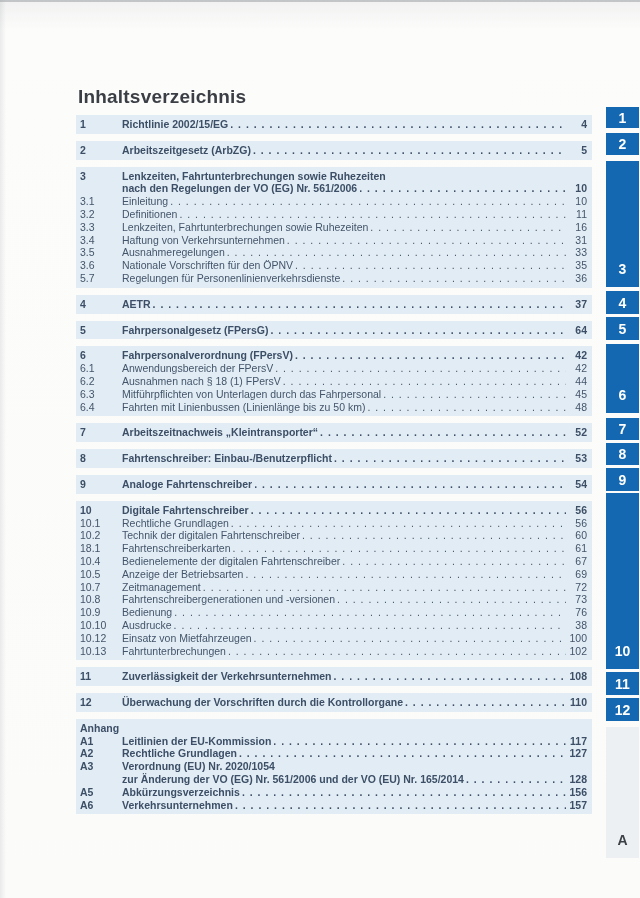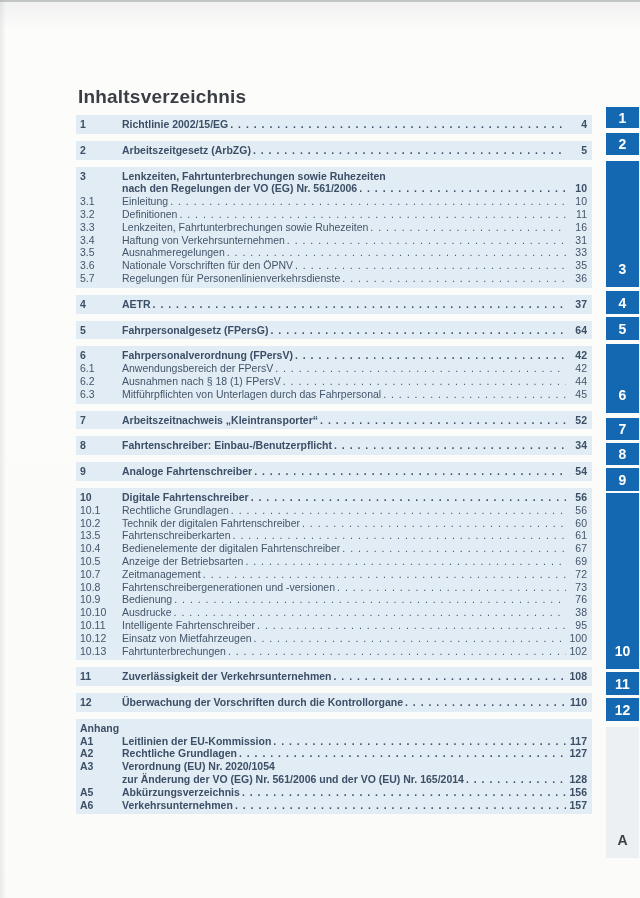--- a/index.html
+++ b/index.html
@@ -158,35 +158,41 @@
             <span class="txt">Ausnahmen nach § 18 (1) FPersV</span>
             <span class="dots"></span>
             <span class="pg">44</span>
           </div>
           <div class="row-line">
             <span class="num">6.3</span>
             <span class="txt">Mitführpflichten von Unterlagen durch das Fahrpersonal</span>
             <span class="dots"></span>
             <span class="pg">45</span>
           </div>
+          <div class="row-line">
+            <span class="num">6.4</span>
+            <span class="txt">Fahrten mit Linienbussen (Linienlänge bis zu 50 km)</span>
+            <span class="dots"></span>
+            <span class="pg">48</span>
+          </div>
         </div>
         <div class="band">
           <div class="row-line bold">
             <span class="num">7</span>
             <span class="txt">Arbeitszeitnachweis „Kleintransporter“</span>
             <span class="dots"></span>
             <span class="pg">52</span>
           </div>
         </div>
         <div class="band">
           <div class="row-line bold">
             <span class="num">8</span>
             <span class="txt">Fahrtenschreiber: Einbau-/Benutzerpflicht</span>
             <span class="dots"></span>
-            <span class="pg">34</span>
+            <span class="pg">53</span>
           </div>
         </div>
         <div class="band">
           <div class="row-line bold">
             <span class="num">9</span>
             <span class="txt">Analoge Fahrtenschreiber</span>
             <span class="dots"></span>
             <span class="pg">54</span>
           </div>
         </div>
@@ -203,21 +209,21 @@
             <span class="dots"></span>
             <span class="pg">56</span>
           </div>
           <div class="row-line">
             <span class="num">10.2</span>
             <span class="txt">Technik der digitalen Fahrtenschreiber</span>
             <span class="dots"></span>
             <span class="pg">60</span>
           </div>
           <div class="row-line">
-            <span class="num">13.5</span>
+            <span class="num">18.1</span>
             <span class="txt">Fahrtenschreiberkarten</span>
             <span class="dots"></span>
             <span class="pg">61</span>
           </div>
           <div class="row-line">
             <span class="num">10.4</span>
             <span class="txt">Bedienelemente der digitalen Fahrtenschreiber</span>
             <span class="dots"></span>
             <span class="pg">67</span>
           </div>
@@ -243,26 +249,20 @@
             <span class="num">10.9</span>
             <span class="txt">Bedienung</span>
             <span class="dots"></span>
             <span class="pg">76</span>
           </div>
           <div class="row-line">
             <span class="num">10.10</span>
             <span class="txt">Ausdrucke</span>
             <span class="dots"></span>
             <span class="pg">38</span>
-          </div>
-          <div class="row-line">
-            <span class="num">10.11</span>
-            <span class="txt">Intelligente Fahrtenschreiber</span>
-            <span class="dots"></span>
-            <span class="pg">95</span>
           </div>
           <div class="row-line">
             <span class="num">10.12</span>
             <span class="txt">Einsatz von Mietfahrzeugen</span>
             <span class="dots"></span>
             <span class="pg">100</span>
           </div>
           <div class="row-line">
             <span class="num">10.13</span>
             <span class="txt">Fahrtunterbrechungen</span>

